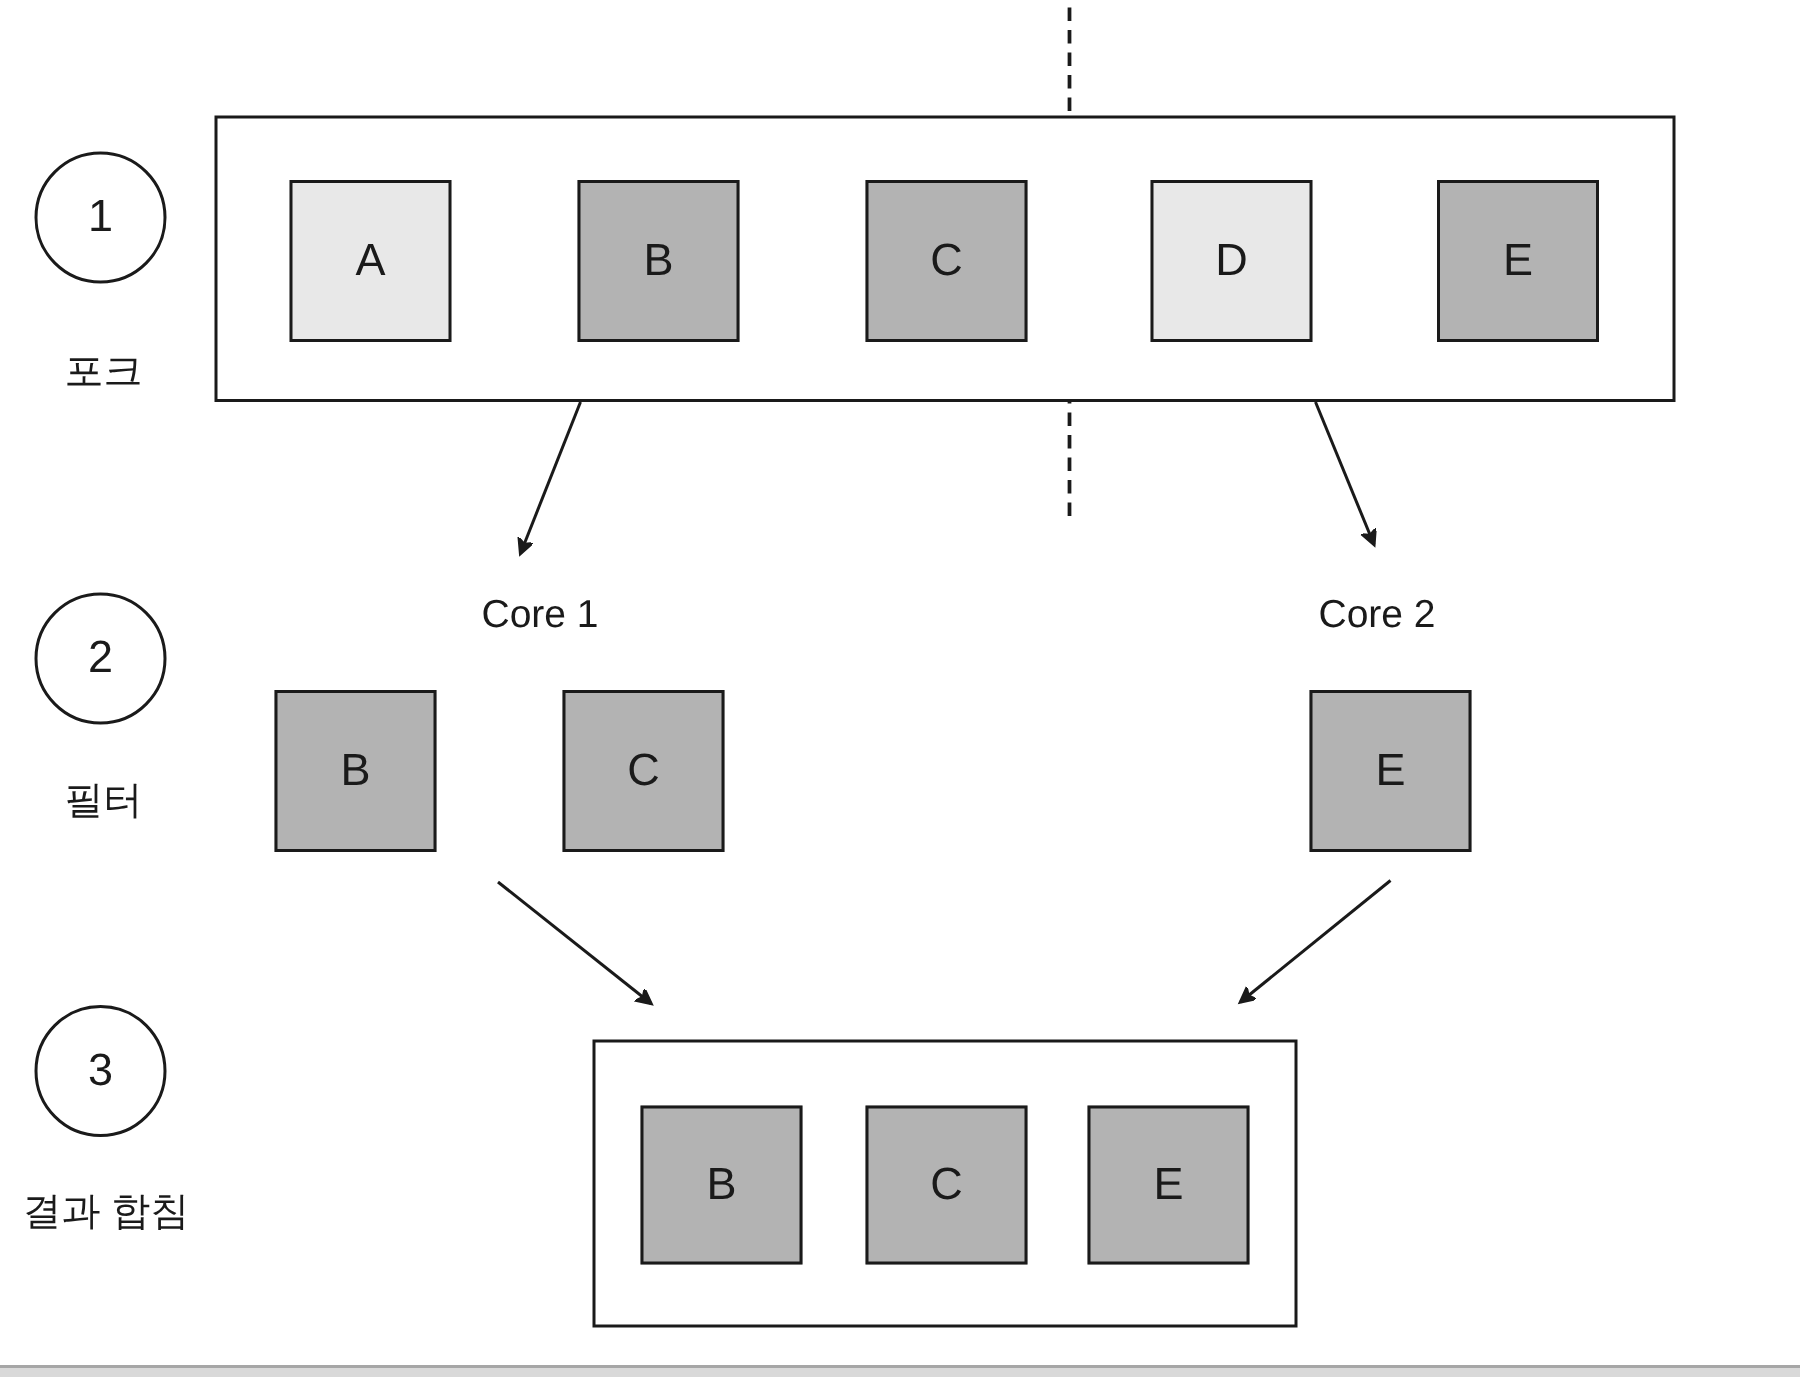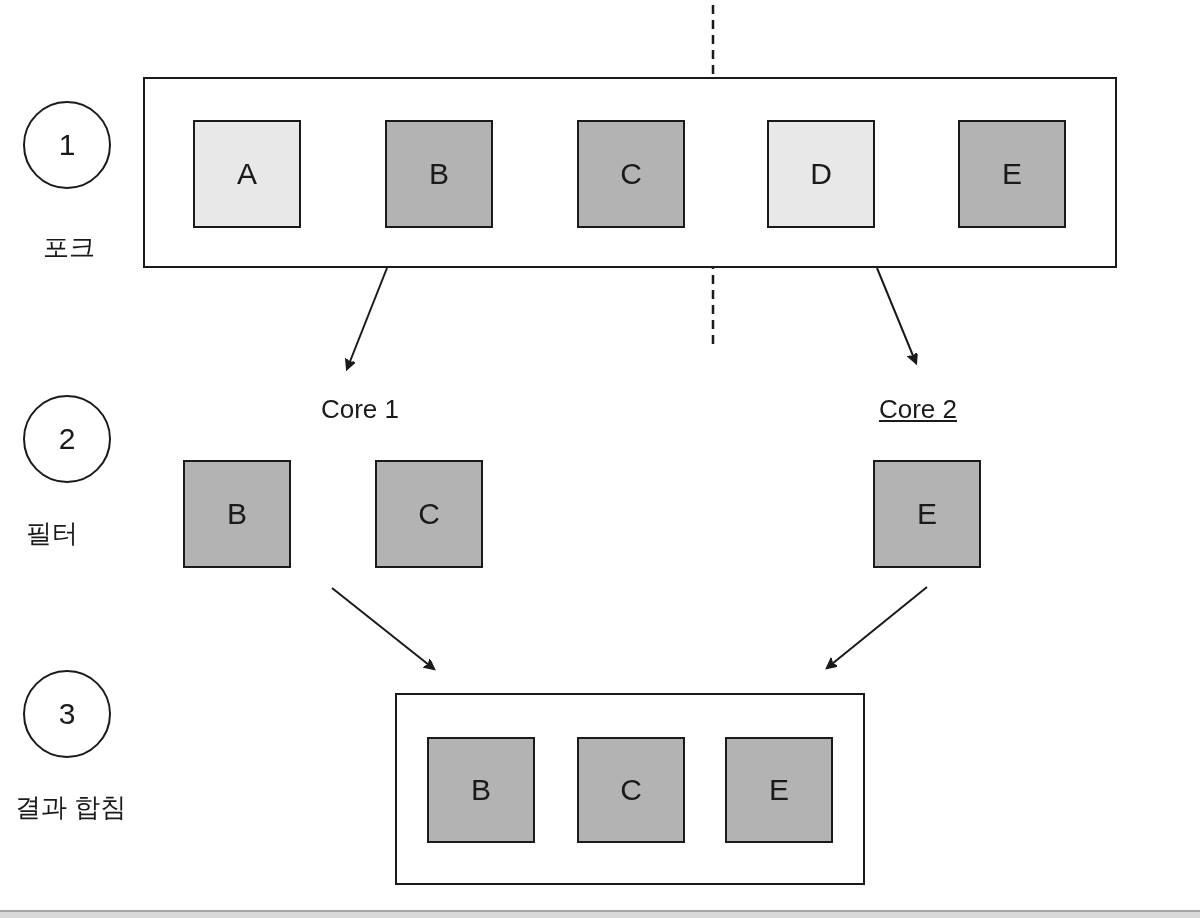--- a/index.html
+++ b/index.html
@@ -36,21 +36,21 @@
   .step-circle.c2 { left: 23px; top: 395px; }
   .step-circle.c3 { left: 23px; top: 670px; }
 
   .step-label {
     position: absolute;
     font-size: 26px;
     color: #1a1a1a;
     white-space: nowrap;
   }
   .step-label.l1 { left: 43px; top: 219px; margin-top: 11px; }
-  .step-label.l2 { left: 26px; top: 516px; }
+  .step-label.l2 { left: 43px; top: 516px; }
   .step-label.l3 { left: 15px; top: 790px; text-align: right; }
 
   
   .container-rect {
     position: absolute;
     background: #ffffff;
     border: 2px solid #1a1a1a;
   }
   .fork-rect  { left: 143px; top: 77px;  width: 974px; height: 191px; }
   .merge-rect { left: 395px; top: 693px; width: 470px; height: 192px; }
@@ -85,21 +85,21 @@
   .me { left: 725px; top: 737px; width: 108px; height: 106px; }
 
   .core-label {
     position: absolute;
     font-size: 26px;
     color: #1a1a1a;
     white-space: nowrap;
     transform: translateX(-50%);
   }
   .core-label.core1 { left: 348px; top: 394px; margin-left: 12px; }
-  .core-label.core2 { left: 918px; top: 394px; text-decoration: underline; }
+  .core-label.core2 { left: 918px; top: 394px; }
 
   
   .bottom-bar {
     position: absolute;
     left: 0; bottom: 0;
     width: 1200px; height: 8px;
     background: #d9d9d9;
     border-top: 2px solid #a6a6a6;
   }
 </style>

